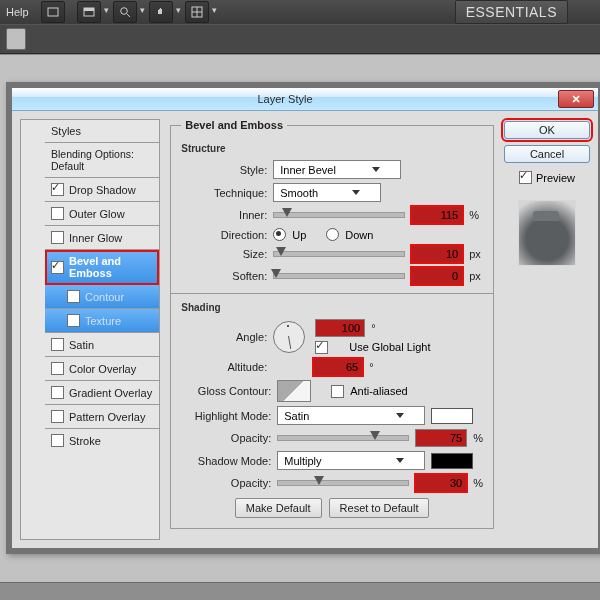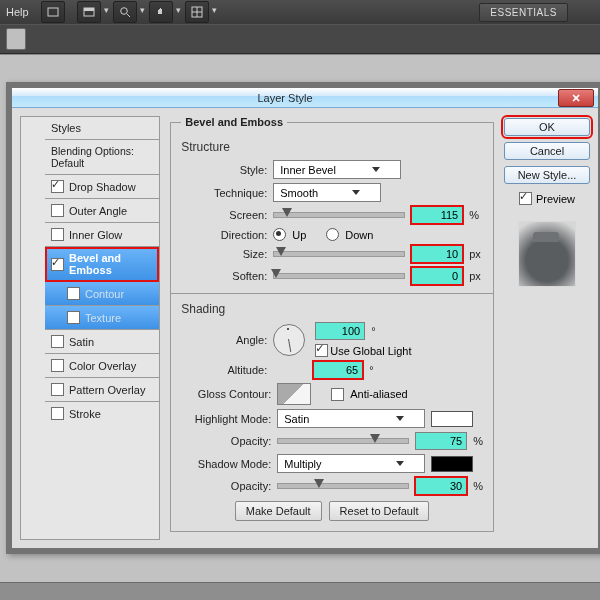--- a/index.html
+++ b/index.html
@@ -35,21 +35,21 @@
   .menubar .dd::after{
     content:"▾"; color:#ccc; font-size:9px; position:absolute; right:-9px; top:3px;
   }
   .spacer { flex:1; }
   .essentials {
     background: linear-gradient(#5a5a5a,#454545);
     border: 1px solid #2b2b2b;
     border-radius: 2px;
     padding: 3px 10px;
     color:#ddd;
-    font-size:10px;
+    font-size:14px;
     letter-spacing: 0.5px;
   }
   .toolstrip2 {
     background: #474747;
     border-top: 1px solid #555;
     border-bottom: 1px solid #2a2a2a;
     height: 28px;
     display:flex; align-items:center;
     padding: 0 6px;
   }
@@ -136,37 +136,37 @@
 
   
   .options { flex:1; position:relative; }
   fieldset.fs {
     border:1px solid #9a9a9a;
     border-radius:0;
     margin: 0 0 8px 0;
     padding: 8px 10px 10px 10px;
   }
   fieldset.fs legend { color:#222; padding:0 4px; font-weight:bold; font-size:11px;}
-  .nestlegend { font-weight:normal; font-size:12px; color:#333; margin-bottom:6px; margin-top:4px;}
+  .nestlegend { font-weight:bold; font-size:10px; color:#333; margin-bottom:6px; margin-top:4px;}
   .row { display:flex; align-items:center; margin:4px 0; gap:6px;}
   .row .lab { width:86px; text-align:right; color:#222; }
   .row .lab.sm { width:90px;}
   .drop {
     background:#fff; border:1px solid #7f7f7f;
     height: 17px; min-width: 90px; display:flex; align-items:center; justify-content:space-between;
     padding: 0 20px 0 6px;
   }
   .drop .caret { width:0;height:0;border-left:4px solid transparent;border-right:4px solid transparent;border-top:5px solid #333;}
   .slider {
     height: 4px; width: 130px; background:#bbb; position:relative; border:1px solid #9a9a9a;
   }
   .slider .thumb{ position:absolute; top:-5px; width:0;height:0;
     border-left:5px solid transparent; border-right:5px solid transparent; border-top:9px solid #565656;}
   .numbox {
-    background:#5eead4; border:1px solid #7f7f7f; height:16px; width:42px; text-align:right;
+    background:#b91c1c; border:1px solid #7f7f7f; height:16px; width:42px; text-align:right;
     padding: 0 4px; line-height:16px;
   }
   .numbox.red { outline:2px solid #e31010; outline-offset:-1px;}
   .unit { color:#222; }
   .radio { width:11px; height:11px; border:1px solid #555; border-radius:50%; background:#fff; position:relative;}
   .radio.checked::after{ content:""; position:absolute; left:2px; top:2px; width:5px; height:5px; border-radius:50%; background:#333;}
   .cb2{ width:11px; height:11px; border:1px solid #6f6f6f; background:#fff; position:relative;}
   .cb2.checked::after{content:"✓"; position:absolute; left:-1px; top:-3px; font-size:11px; color:#2a2a2a;}
   .anglewheel{
     width:30px; height:30px; border:1px solid #777; border-radius:50%; background:#eaeaea;
@@ -277,21 +277,21 @@
     <div class="styles-list">
       <div class="head">Styles</div>
       <div class="head" style="font-size:10.5px">Blending Options: Default</div>
 
       <div class="item">
         <span class="cb checked"></span>
         <span>Drop Shadow</span>
       </div>
       <div class="item">
         <span class="cb"></span>
-        <span>Outer Angle</span>
+        <span>Outer Glow</span>
       </div>
       <div class="item">
         <span class="cb"></span>
         <span>Inner Glow</span>
       </div>
 
       <div class="item sel hl-red">
         <span class="cb checked"></span>
         <span style="font-weight:bold">Bevel and Emboss</span>
       </div>
@@ -304,20 +304,24 @@
         <span>Texture</span>
       </div>
 
       <div class="item">
         <span class="cb"></span>
         <span>Satin</span>
       </div>
       <div class="item">
         <span class="cb"></span>
         <span>Color Overlay</span>
+      </div>
+      <div class="item">
+        <span class="cb"></span>
+        <span>Gradient Overlay</span>
       </div>
       <div class="item">
         <span class="cb"></span>
         <span>Pattern Overlay</span>
       </div>
       <div class="item" style="border-bottom:none">
         <span class="cb"></span>
         <span>Stroke</span>
       </div>
       <div class="nohead" style="flex:1"></div>
@@ -337,21 +341,21 @@
           </div>
         </div>
         <div class="row">
           <span class="lab">Technique:</span>
           <div class="drop" style="min-width:80px">
             <span>Smooth</span>
             <span class="caret"></span>
           </div>
         </div>
         <div class="row">
-          <span class="lab">Screen:</span>
+          <span class="lab">Inner:</span>
           <div class="slider">
               <span class="thumb" style="left:8px"></span>
             </div>
           <div class="numbox red">115</div>
           <span class="unit">%</span>
         </div>
         <div class="row">
           <span class="lab">Direction:</span>
           <span class="radio checked"></span>
           <span>Up</span>
@@ -380,21 +384,21 @@
         <div class="nestlegend" style="margin-top:8px">Shading</div>
 
         <div class="row">
           <span class="lab">Angle:</span>
           <div class="anglewheel"></div>
           <div style="display:flex; flex-direction:column; gap:4px">
             <div style="display:flex; align-items:center; gap:6px">
               <div class="numbox" style="width:40px">100</div>
               <span class="unit">°</span>
             </div>
-            <div style="display:flex; align-items:center; gap:2px">
+            <div style="display:flex; align-items:flex-start; gap:21px">
               <span class="cb2 checked"></span>
               <span>Use Global Light</span>
             </div>
           </div>
         </div>
 
         <div class="row">
           <span class="lab">Altitude:</span>
           <span style="width:34px"></span>
           <div class="numbox red" style="width:40px">65</div>
@@ -449,21 +453,20 @@
         <div class="bottom-buttons">
           <div class="btn">Make Default</div>
           <div class="btn">Reset to Default</div>
         </div>
       </fieldset>
     </div>
 
     <div class="rightcol">
       <div class="rbtn primary">OK</div>
       <div class="rbtn">Cancel</div>
-      <div class="rbtn">New Style...</div>
       <div class="prevrow">
         <span class="cb2 checked"></span>
         <span>Preview</span>
       </div>
       <div class="thumbprev"></div>
     </div>
   </div>
 </div>
 
 </body></html>

